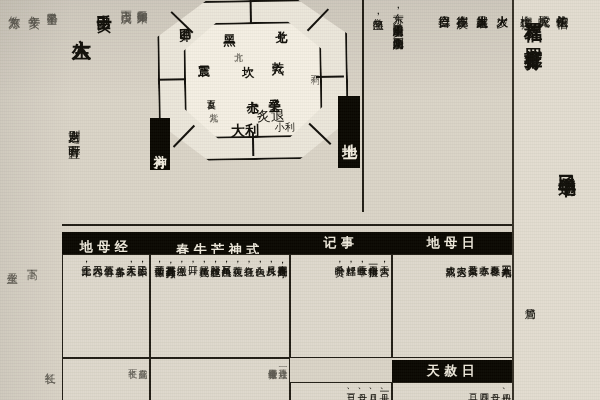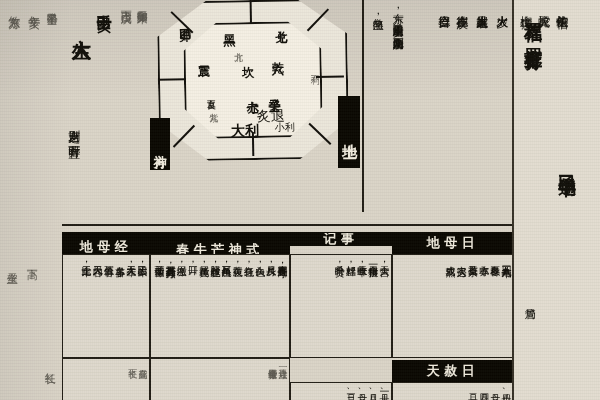--- a/index.html
+++ b/index.html
@@ -332,21 +332,21 @@
       <span class="vtext">腹黄色，</span>
       <span class="vtext">角耳尾白色，</span>
       <span class="vtext">胫胯腿红色，</span>
       <span class="vtext">蹄尾黄色，</span>
       <span class="vtext">口开，</span>
       <span class="vtext">尾左缴，</span>
       <span class="vtext">芒神身高三尺六寸五分，</span>
       <span class="vtext">面如童子像，</span>
     </div>
 
-    <div class="bcell bhead" style="left:228px; top:6px; width:102px; height:14px;text-align:center;">
+    <div class="bcell bhead" style="left:228px; top:6px; width:102px; height:22px;text-align:center;">
       <span class="htext">记事</span>
     </div>
     <div class="bcell bbody" style="left:228px; top:28px; width:102px; height:104px;">
       <span class="vtext">蚕大吉，</span>
       <span class="vtext">蚕食一担得耕</span>
       <span class="vtext">叶蚕丰收，</span>
       <span class="vtext">丝棉好，</span>
       <span class="vtext">桑叶贵，</span>
     </div>
 

